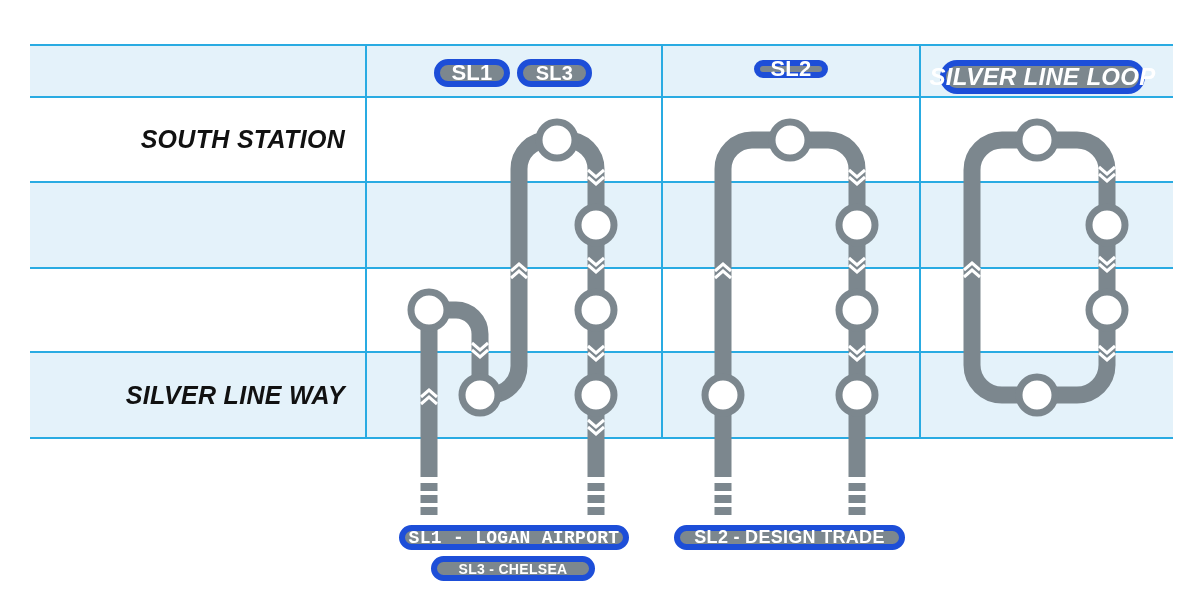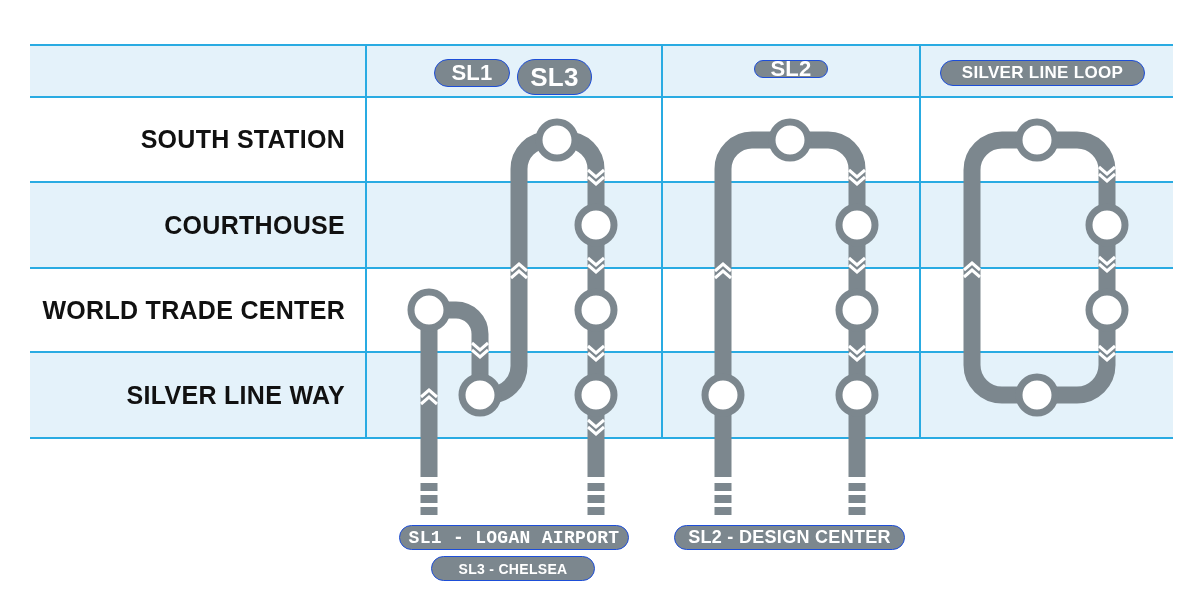--- a/index.html
+++ b/index.html
@@ -19,21 +19,21 @@
   .row.white{background:#ffffff;}
   .hline{position:absolute;left:30px;width:1143px;height:2px;background:var(--grid-cyan);}
   .vline{position:absolute;top:45px;height:393px;width:2px;background:var(--grid-cyan);}
   .station-label{
     position:absolute;left:30px;width:315px;height:30px;line-height:30px;
     text-align:right;font-size:25px;font-weight:bold;color:var(--station-text);
     letter-spacing:0.3px;white-space:nowrap;
   }
   .badge{
     position:absolute;background:var(--line-gray);color:var(--badge-text);
-    font-weight:bold;border:1px solid #1d4ed8;border-radius:999px;
+    font-weight:bold;border:6px solid #1d4ed8;border-radius:999px;
     display:flex;align-items:center;justify-content:center;
     box-sizing:border-box;white-space:nowrap;letter-spacing:0.3px;
   }
   .routes-svg{position:absolute;left:0;top:0;}
   .route-line{stroke:var(--line-gray);stroke-width:17;fill:none;}
   .route-dash{stroke:var(--line-gray);stroke-width:17;fill:none;stroke-dasharray:8 4;}
   .chev{stroke:#fff;stroke-width:3;fill:none;}
   .station-dot{fill:#ffffff;stroke:var(--line-gray);stroke-width:7;}
 </style>
 </head>
@@ -104,27 +104,25 @@
       <use href="#chev-down" class="chev" transform="translate(1107,267)"></use>
       <use href="#chev-down" class="chev" transform="translate(1107,356)"></use>
       <use href="#chev-down" class="chev" transform="translate(972,267) scale(1,-1)"></use>
       <circle class="station-dot" cx="1037" cy="140" r="18"></circle>
       <circle class="station-dot" cx="1107" cy="225" r="18"></circle>
       <circle class="station-dot" cx="1107" cy="310" r="18"></circle>
       <circle class="station-dot" cx="1037" cy="395" r="18"></circle>
     </g>
   </svg>
 
-  <div class="station-label" style="top:124px;">SOUTH STATION</div>
-  <div class="station-label" style="top:210px;">COURTHOUSE</div>
-  <div class="station-label" style="top:295px;">WORLD TRADE CENTER</div>
-  <div class="station-label" style="top:380px;">SILVER LINE WAY</div>
+  <div class="station-label" style="top:124px;font-style:italic;">SOUTH STATION</div>
+  <div class="station-label" style="top:380px;font-style:italic;">SILVER LINE WAY</div>
 
   <div class="badge" style="left:434px;top:59px;width:76px;height:28px;font-size:22px;">SL1</div>
-  <div class="badge" style="left:517px;top:59px;width:75px;height:36px;font-size:26px;">SL3</div>
+  <div class="badge" style="left:517px;top:59px;width:75px;height:28px;font-size:20px;">SL3</div>
   <div class="badge" style="left:754px;top:60px;width:74px;height:18px;font-size:22px;">SL2</div>
-  <div class="badge" style="left:940px;top:60px;width:205px;height:26px;font-size:17px;">SILVER LINE LOOP</div>
+  <div class="badge" style="left:940px;top:60px;width:205px;height:34px;font-size:24px;font-style:italic;">SILVER LINE LOOP</div>
 
   <div class="badge" style="left:399px;top:525px;width:230px;height:25px;font-size:18px;font-family:Liberation Mono, monospace;">SL1 - LOGAN AIRPORT</div>
   <div class="badge" style="left:431px;top:556px;width:164px;height:25px;font-size:14px;">SL3 - CHELSEA</div>
-  <div class="badge" style="left:674px;top:525px;width:231px;height:25px;font-size:18px;">SL2 - DESIGN CENTER</div>
+  <div class="badge" style="left:674px;top:525px;width:231px;height:25px;font-size:18px;">SL2 - DESIGN TRADE</div>
 
 </div>
 
 </body></html>

